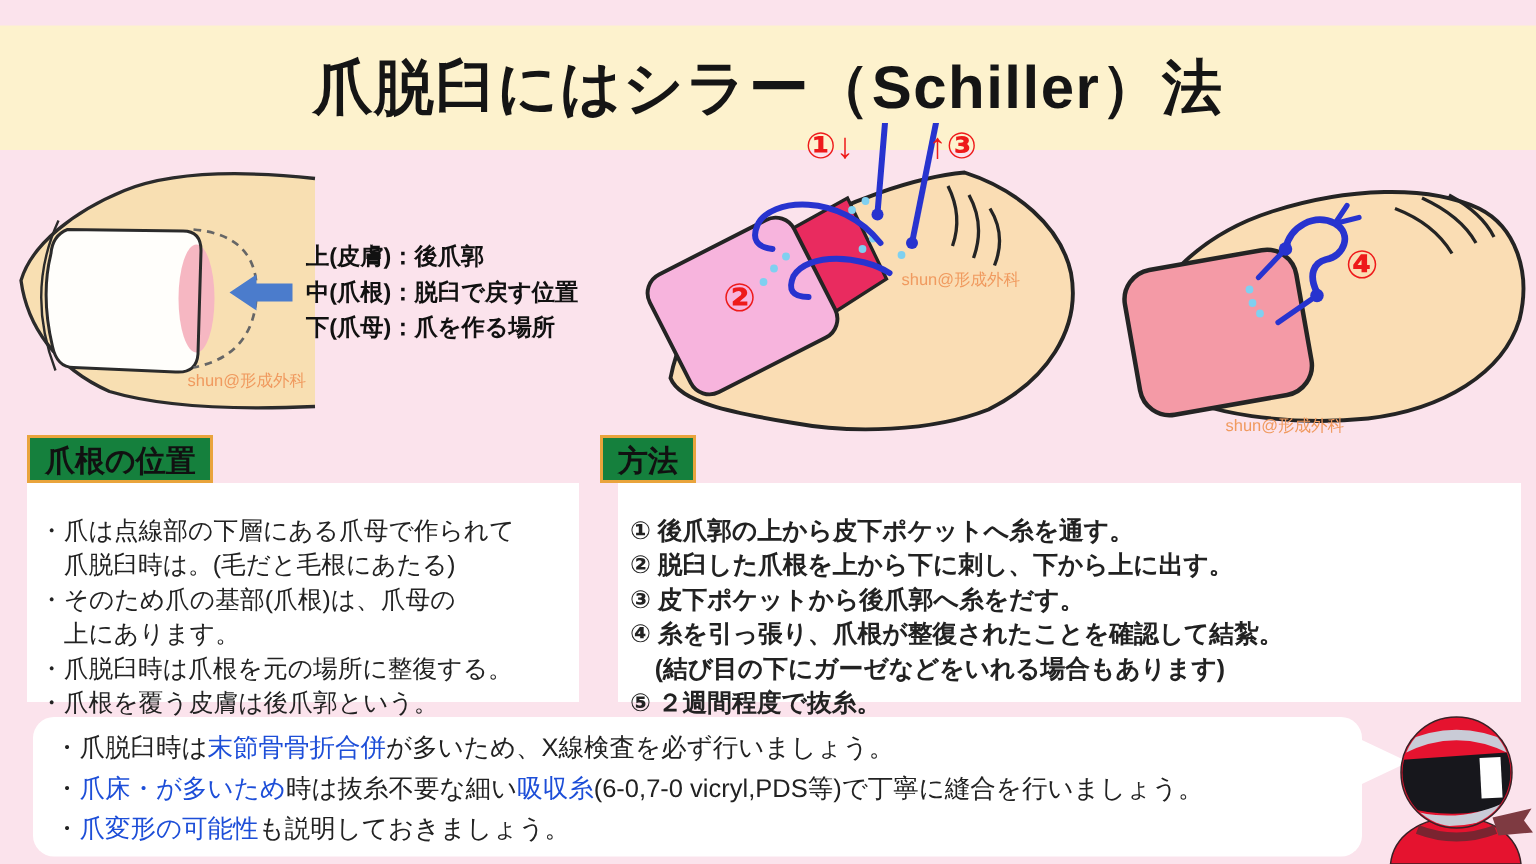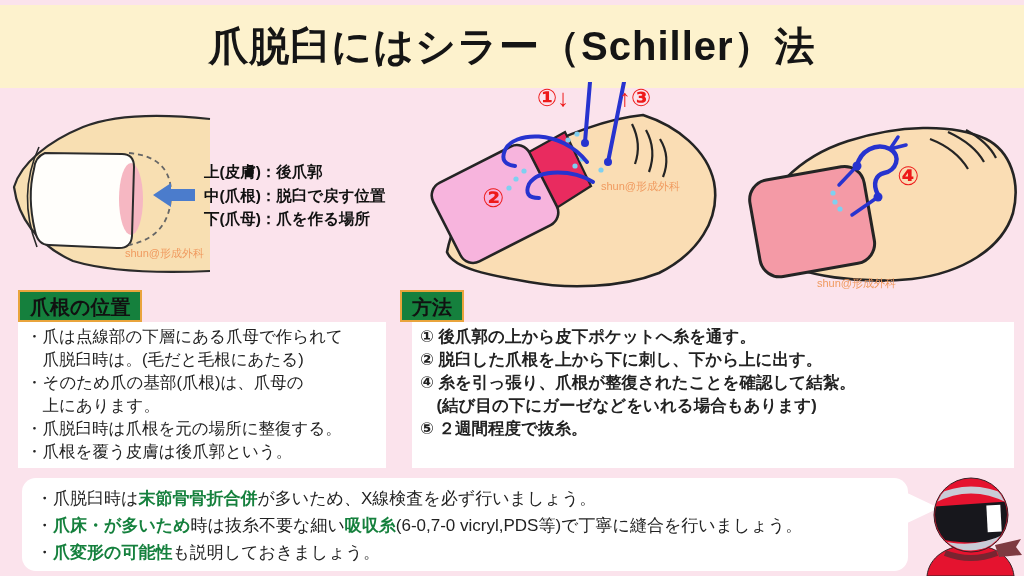--- a/index.html
+++ b/index.html
@@ -1,38 +1,38 @@
 <!DOCTYPE html>
 <html><head>
 <meta charset="utf-8">
 <style>
   html,body{margin:0;padding:0;background:#fff;}
   .slide{position:relative;width:1024px;height:576px;background:#FBE3EC;overflow:hidden;
          font-family:"Liberation Sans","DejaVu Sans",sans-serif;color:#1c1c1c;}
-  .banner{position:absolute;left:0;top:5px;width:1024px;height:83px;background:#FDF2CD;
+  .banner{position:absolute;left:0;top:17px;width:1024px;height:83px;background:#FDF2CD;
           display:flex;align-items:center;justify-content:center;}
   .title{font-size:40px;font-weight:600;color:#151515;letter-spacing:1px;}
   svg{position:absolute;}
   .anno{position:absolute;left:204px;top:160px;font-size:15.5px;font-weight:bold;line-height:23.5px;color:#111;}
   .marker{position:absolute;color:#EE1A1A;font-weight:bold;font-size:24px;line-height:1;}
   .m1{left:537px;top:86px;}
   .m3{left:619px;top:86px;}
   .m2{left:482px;top:185px;font-size:26px;}
   .m4{left:897px;top:163px;font-size:26px;}
   .tag{position:absolute;top:290px;height:32px;box-sizing:border-box;background:#15803d;
        border:2px solid #E9A43C;font-size:20px;font-weight:bold;padding:2px 10px 0 10px;color:#111;}
   .tag-left{left:18px;}
   .tag-method{left:400px;}
   .panel{position:absolute;top:322px;height:146px;box-sizing:border-box;background:#FFFFFF;
-         font-size:16.5px;line-height:23px;padding:3px 8px;color:#222;}
+         font-size:16.5px;line-height:23px;padding:21px 8px;color:#222;}
   .panel-left{left:18px;width:368px;}
   .panel-right{left:412px;width:602px;font-weight:bold;}
   .bubble{position:absolute;left:22px;top:478px;width:886px;height:93px;box-sizing:border-box;
           background:#FFFFFF;border-radius:14px;font-size:17px;line-height:27px;padding:7px 14px;color:#222;}
-  .bubble .red, .red{color:#15803d;font-weight:bold;}
+  .bubble .red, .red{color:#1d4ed8;}
   .tail{position:absolute;left:903px;top:491px;width:0;height:0;
         border-top:17px solid transparent;border-bottom:17px solid transparent;border-left:36px solid #FFFFFF;}
   .wm{font-size:11px;fill:#F09A5F;font-family:"Liberation Sans","DejaVu Sans",sans-serif;}
   .ranger{z-index:5;}
 </style>
 </head>
 <body>
 
 <div class="slide">
 
@@ -123,20 +123,21 @@
       <div>・そのため爪の基部(爪根)は、爪母の</div>
       <div>　上にあります。</div>
       <div>・爪脱臼時は爪根を元の場所に整復する。</div>
       <div>・爪根を覆う皮膚は後爪郭という。</div>
     </div>
 
   <div class="tag tag-method">方法</div>
   <div class="panel panel-right">
       <div>① 後爪郭の上から皮下ポケットへ糸を通す。</div>
       <div>② 脱臼した爪根を上から下に刺し、下から上に出す。</div>
+      <div>③ 皮下ポケットから後爪郭へ糸をだす。</div>
       <div>④ 糸を引っ張り、爪根が整復されたことを確認して結紮。</div>
       <div>　(結び目の下にガーゼなどをいれる場合もあります)</div>
       <div>⑤ ２週間程度で抜糸。</div>
     </div>
 
   <div class="bubble">
       <div><span>・爪脱臼時は</span><span class="red">末節骨骨折合併</span><span>が多いため、X線検査を必ず行いましょう。</span></div>
       <div><span>・</span><span class="red">爪床・が多いため</span><span>時は抜糸不要な細い</span><span class="red">吸収糸</span><span>(6-0,7-0  vicryl,PDS等)で丁寧に縫合を行いましょう。</span></div>
       <div><span>・</span><span class="red">爪変形の可能性</span><span>も説明しておきましょう。</span></div>
     </div>

